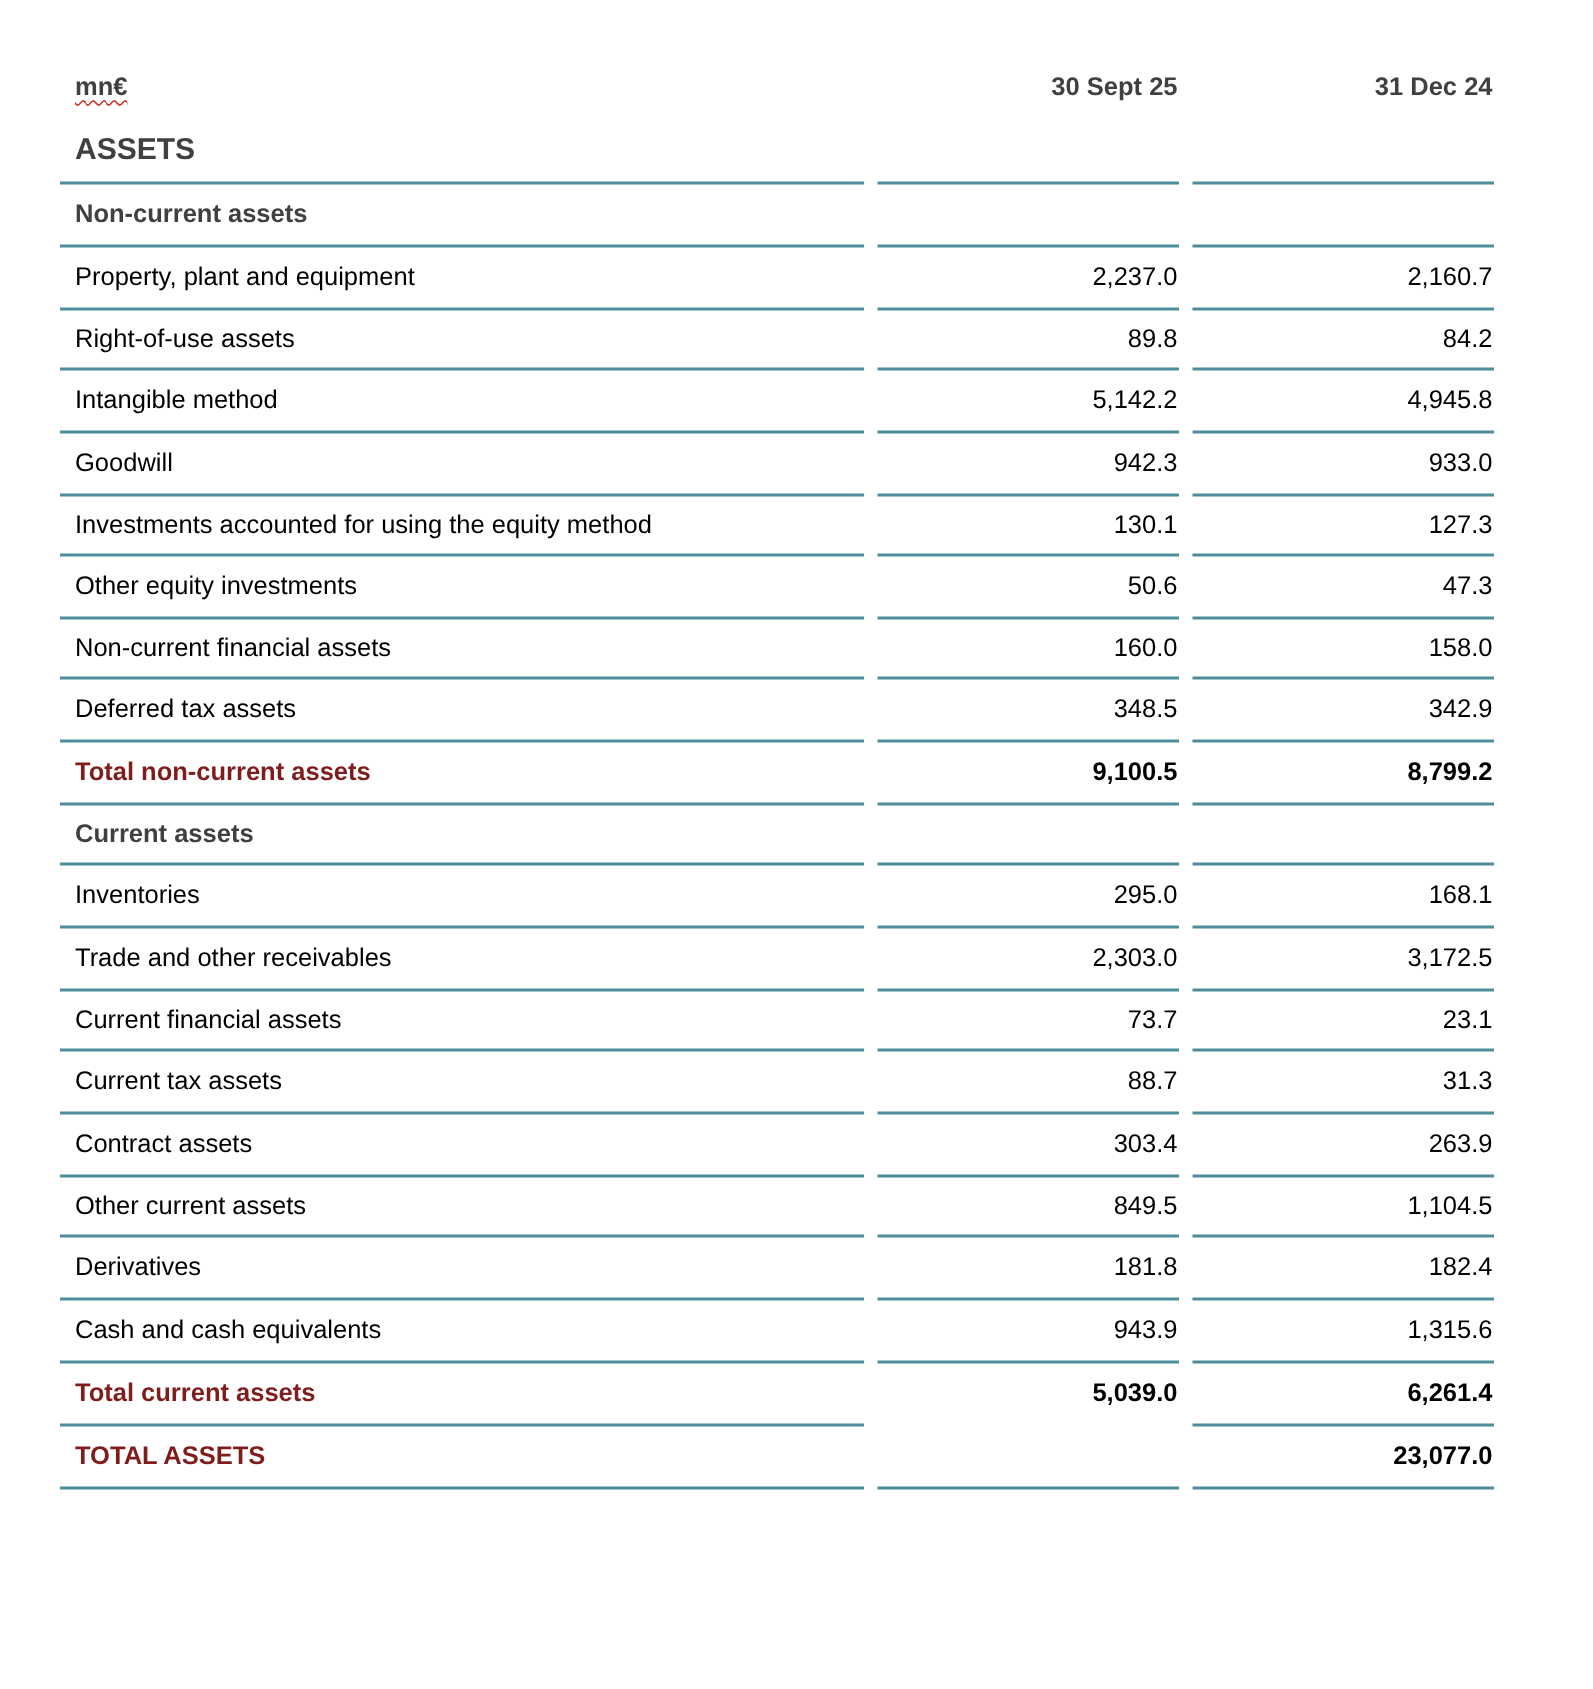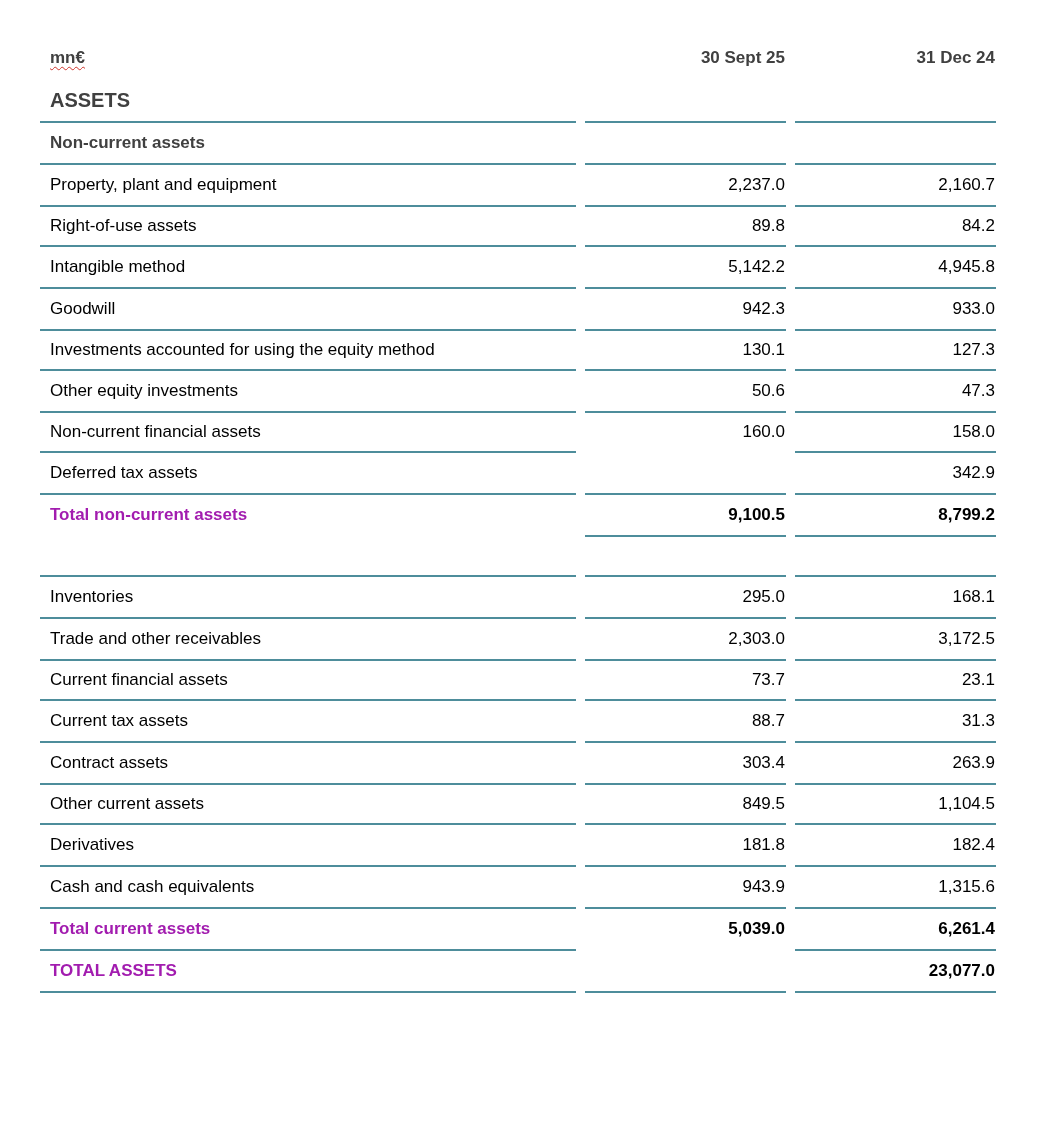--- a/index.html
+++ b/index.html
@@ -10,21 +10,21 @@
   .col2h { left: 796px; width: 199px; text-align: right; }
   .assets-title { position: absolute; left: 50px; top: 89px; font-size: 20px; font-weight: bold; color: #404040; }
   .table { position: absolute; left: 40px; top: 121px; width: 956px; }
   .row { position: relative; height: 42px; }
   .row.h40 { height: 40px; }
   .cell { position: absolute; top: 0; bottom: 0; display: flex; align-items: center; font-size: 17px; color: #000; border-top: 2px solid #4e8d9b; box-sizing: border-box; }
   .c0 { left: 0; width: 536px; padding-left: 10px; }
   .c1 { left: 545px; width: 201px; justify-content: flex-end; padding-right: 1px; }
   .c2 { left: 755px; width: 201px; justify-content: flex-end; padding-right: 1px; }
   .row.section .c0 { font-weight: bold; color: #404040; }
-  .row.total .c0 { font-weight: bold; color: #a21caf; }
+  .row.total .c0 { font-weight: bold; color: #7f1d1d; }
   .row.total .c1, .row.total .c2 { font-weight: bold; color: #000; }
   .bottom-line { position: relative; height: 0; }
   .bottom-line .cell { height: 2px; border-top: 2px solid #4e8d9b; }
 </style>
 </head>
 <body>
 
 <div class="hdr unit">mn€</div>
 <div class="hdr col1h">30 Sept 25</div>
 <div class="hdr col2h">31 Dec 24</div>
@@ -66,28 +66,30 @@
     <div class="cell c1">50.6</div>
     <div class="cell c2">47.3</div>
   </div>
   <div class="row h40">
     <div class="cell c0">Non-current financial assets</div>
     <div class="cell c1">160.0</div>
     <div class="cell c2">158.0</div>
   </div>
   <div class="row">
     <div class="cell c0">Deferred tax assets</div>
+    <div class="cell c1">348.5</div>
     <div class="cell c2">342.9</div>
   </div>
   <div class="row total">
     <div class="cell c0">Total non-current assets</div>
     <div class="cell c1">9,100.5</div>
     <div class="cell c2">8,799.2</div>
   </div>
   <div class="row section h40">
+    <div class="cell c0">Current assets</div>
     <div class="cell c1"></div>
     <div class="cell c2"></div>
   </div>
   <div class="row">
     <div class="cell c0">Inventories</div>
     <div class="cell c1">295.0</div>
     <div class="cell c2">168.1</div>
   </div>
   <div class="row">
     <div class="cell c0">Trade and other receivables</div>

